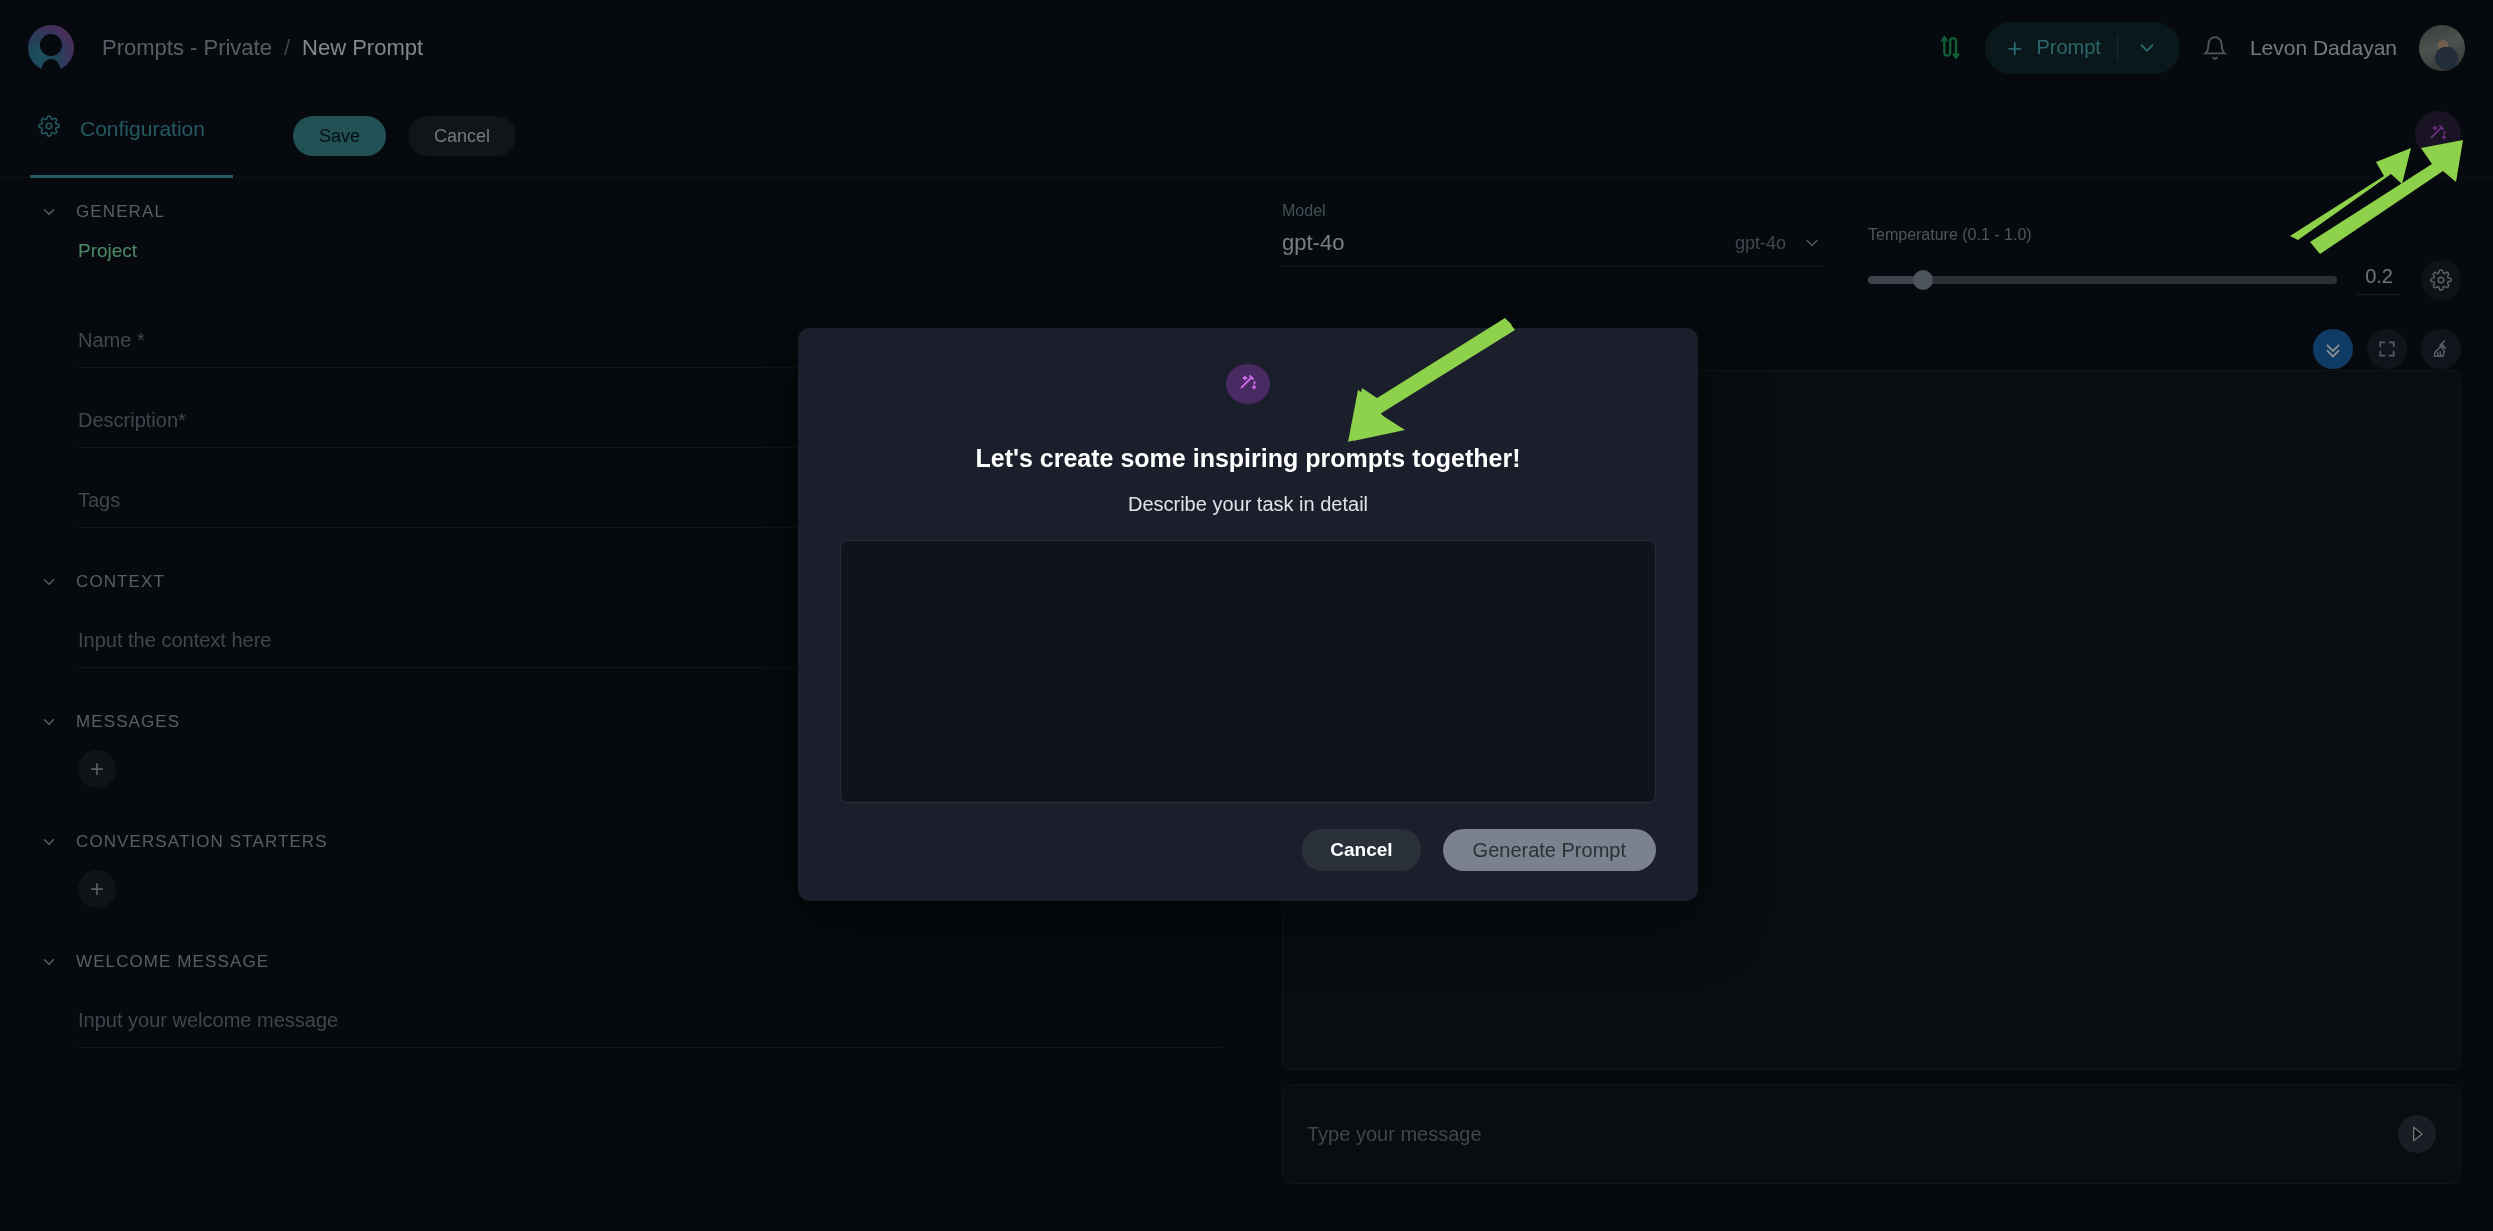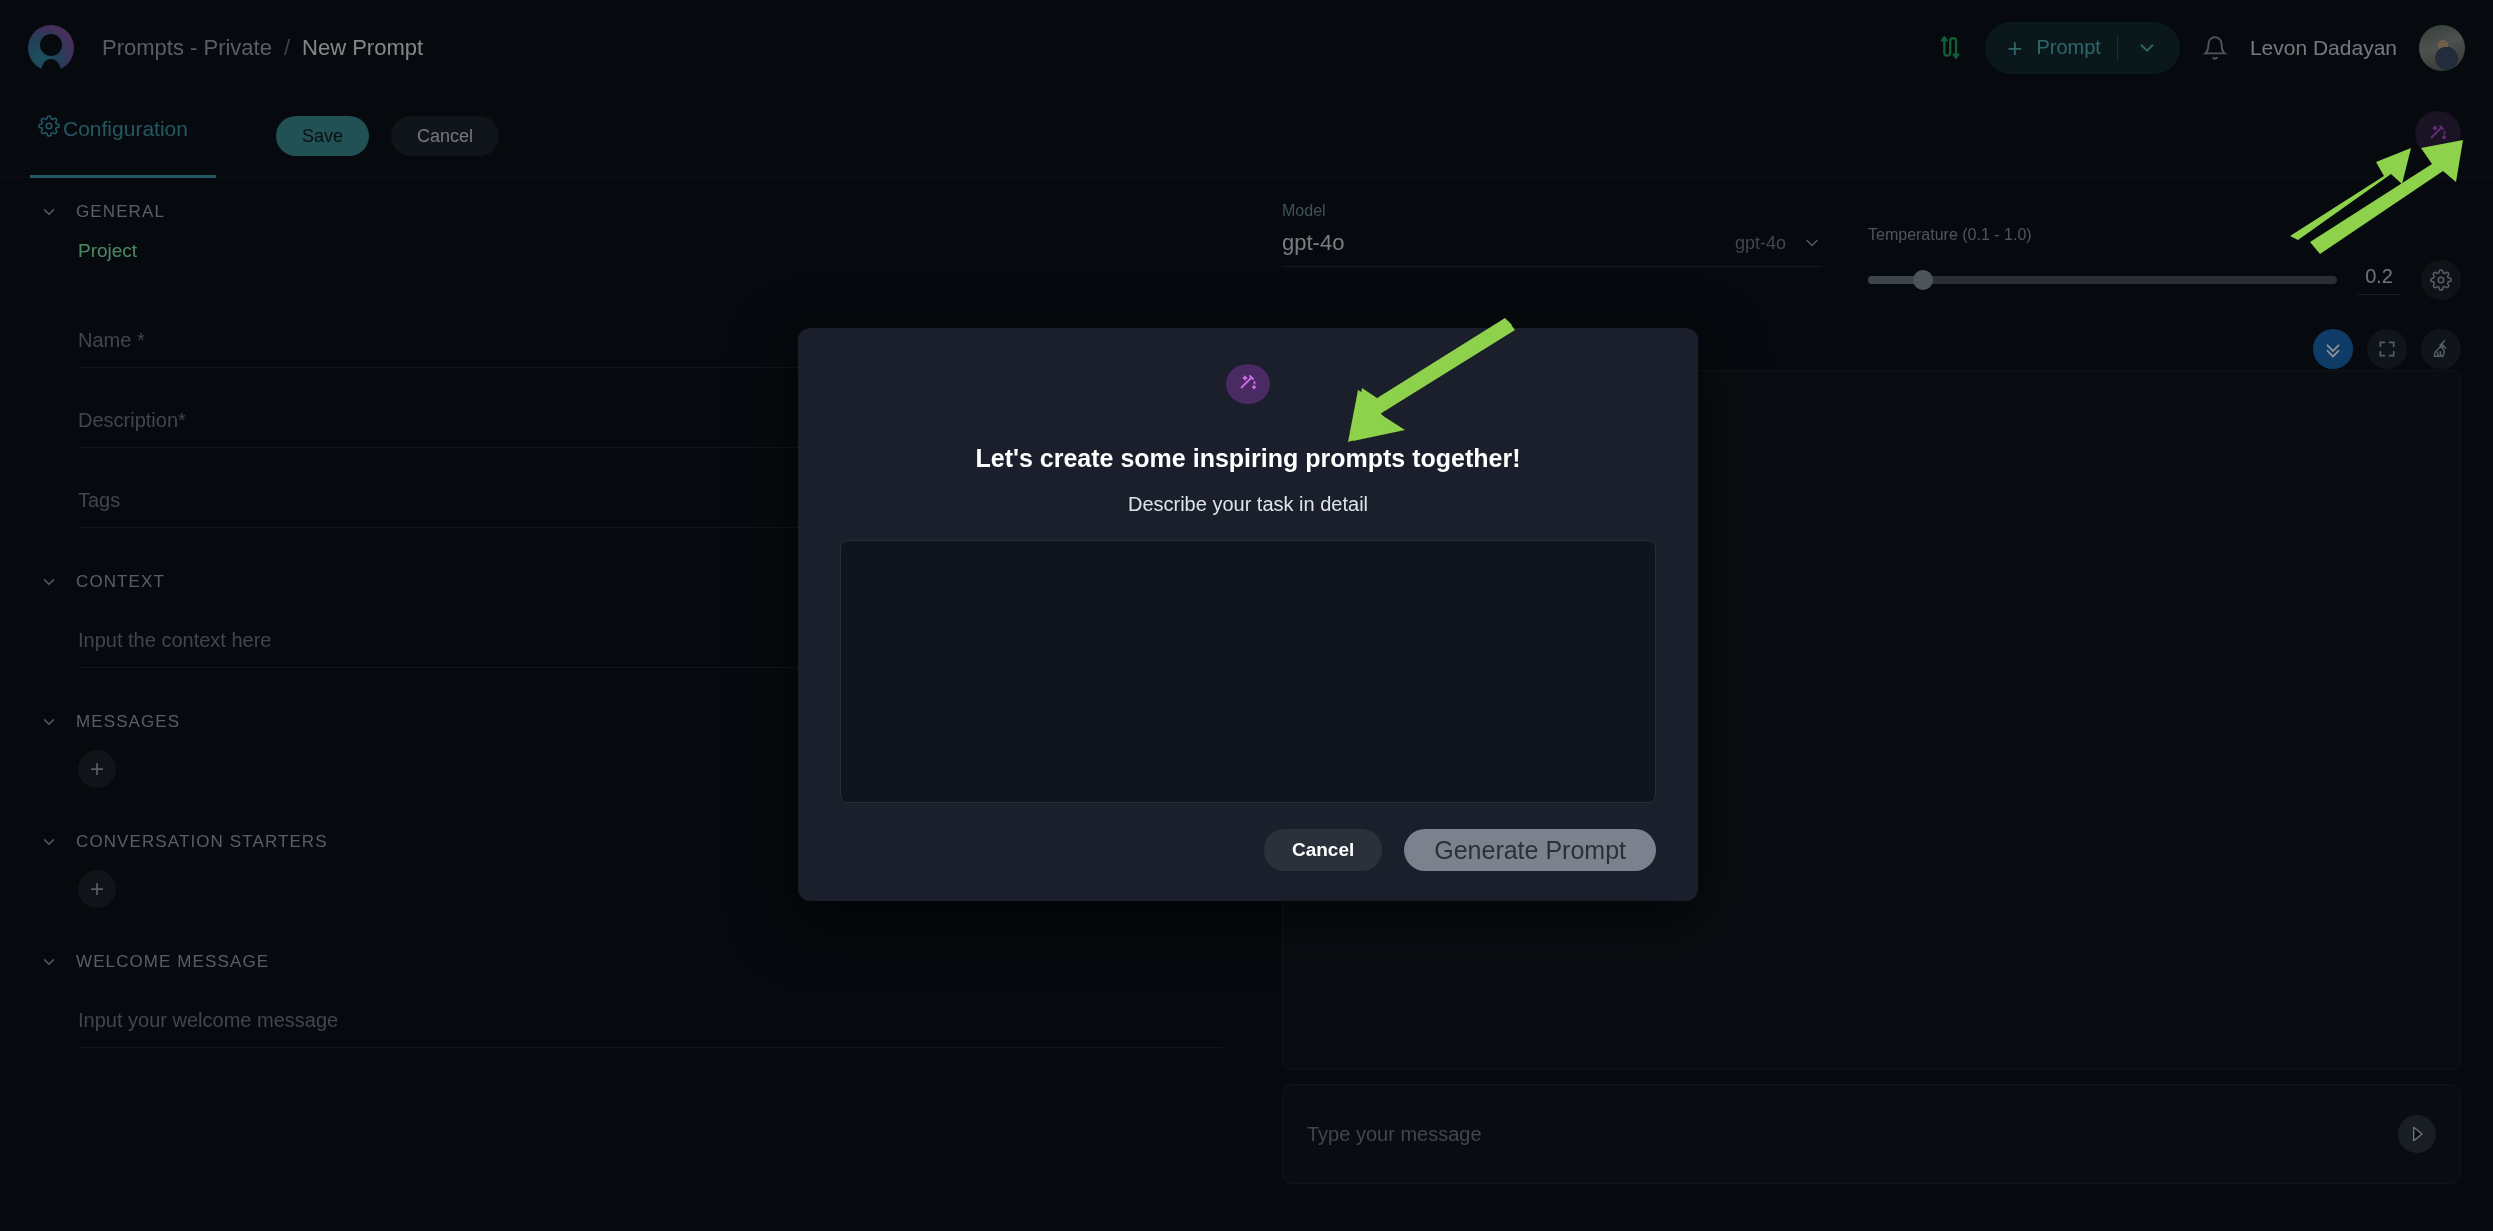--- a/index.html
+++ b/index.html
@@ -64,21 +64,21 @@
   }
 
   
   .toolbar {
     position: absolute; top: 95px; left: 0;
     width: 2493px; height: 83px;
     display: flex; align-items: center; padding-left: 30px;
     border-bottom: 1px solid #161a21;
   }
   .tab-config {
-    display: flex; align-items: center; gap: 3px;
+    display: flex; align-items: center; gap: 20px;
     color: #3f9aa8; font-size: 21px;
     height: 83px; padding: 0 28px 12px 8px;
     border-bottom: 3px solid #3f9aa8;
     cursor: pointer;
   }
   .btn-save {
     margin-left: 60px;
     background: #3a8b93; color: #0c1417;
     border: none; border-radius: 20px;
     height: 40px; padding: 0 26px;
@@ -241,21 +241,21 @@
     display: flex; justify-content: flex-end; gap: 22px;
   }
   .m-cancel {
     background: #2b313a; color: #ffffff; border: none;
     border-radius: 20px; height: 42px; padding: 0 28px;
     font-size: 19px; font-weight: bold; cursor: pointer; font-family: inherit;
   }
   .m-generate {
     background: #7b828d; color: #2a3038; border: none;
     border-radius: 21px; height: 42px; padding: 0 30px;
-    font-size: 25px; cursor: not-allowed; font-family: inherit;
+    font-size: 20px; cursor: not-allowed; font-family: inherit;
   }
 
   .arrow-layer { position: absolute; inset: 0; pointer-events: none; }
 </style>
 </head>
 <body>
 
 <div class="header">
   <div class="logo"></div>
   <div class="breadcrumb">

